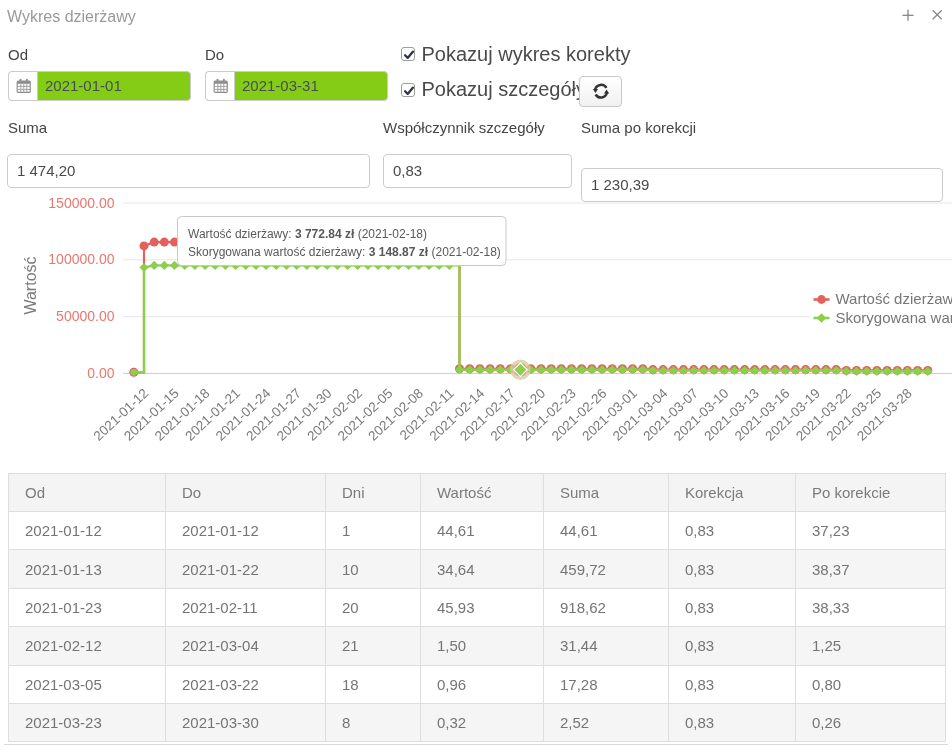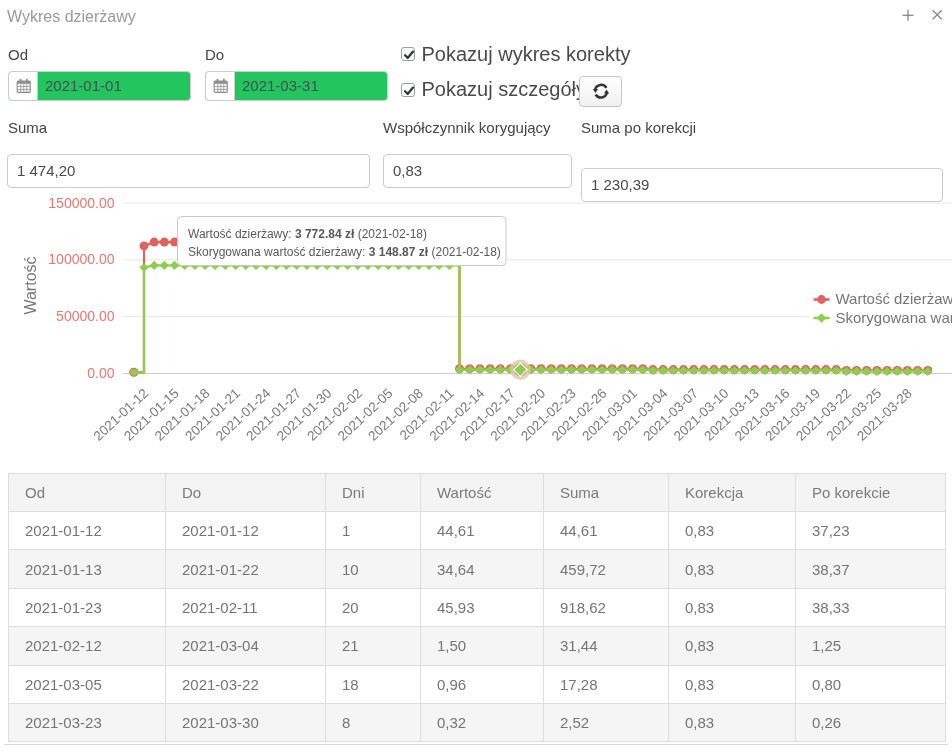--- a/index.html
+++ b/index.html
@@ -4,21 +4,21 @@
 <title>Wykres dzierżawy</title>
 <style>
 * { margin:0; padding:0; box-sizing:border-box; }
 html,body { width:952px; height:753px; background:#ffffff; overflow:hidden;
   font-family:"Liberation Sans", sans-serif; }
 #page { position:relative; width:952px; height:753px;text-decoration:underline; }
 .abs { position:absolute; }
 .title { left:7px; top:7.5px; font-size:16px; color:#9a9a9a; }
 .lbl { font-size:15px; color:#454545; line-height:15px; }
 .cblbl { font-size:20px; color:#4a4a4a; line-height:14px; }
-.igroup { width:183px; height:30px; border:1px solid #cbcbcb; border-radius:4px; background:#22c55e; }
+.igroup { width:183px; height:30px; border:1px solid #cbcbcb; border-radius:4px; background:#84cc16; }
 .igroup .addon { position:absolute; left:0; top:0; width:29px; height:28px; border-right:1px solid #cbcbcb; border-radius:3px 0 0 3px; background:#fff; }
 .igroup .addon svg { position:absolute; left:7px; top:6px; }
 .igroup .val { position:absolute; left:36px; top:0; height:28px; line-height:28px; font-size:15px; color:#474d56; }
 .input { height:34px; border:1px solid #cbcbcb; border-radius:4px; background:#fff; font-size:15px; color:#4a4a4a; line-height:32px; padding-left:9px;margin-top:8px; }
 .cb { width:14px; height:14px; border:1px solid #9e9e9e; border-radius:3px; background:#fff; }
 .cb svg { position:absolute; left:0px; top:0px; }
 .btn { width:43px; height:31px; border:1px solid #c7c7c7; border-radius:4px; background:linear-gradient(#ffffff,#f1f1f1); }
 .btn svg { position:absolute; left:12px; top:5px; }
 #chart { position:absolute; left:0; top:0; }
 #tbl { position:absolute; left:8px; top:473px; width:937px; border-collapse:collapse; table-layout:fixed; font-size:15px; color:#757575; }
@@ -94,21 +94,21 @@
 <div class="abs btn" style="left:578.5px;top:76px">
       <svg width="18" height="18" viewBox="0 0 18 18">
 <path d="M3.05 7.6 A 6.2 6.2 0 0 1 14.4 5.9" fill="none" stroke="#343434" stroke-width="2.5"></path>
 <path d="M14.95 10.8 A 6.2 6.2 0 0 1 3.6 12.5" fill="none" stroke="#343434" stroke-width="2.5"></path>
 <path d="M0.8 7.0 L6.0 7.0 L3.5 11.0 Z" fill="#343434"></path>
 <path d="M17.2 11.4 L12.0 11.4 L14.5 7.4 Z" fill="#343434"></path>
 </svg>
     </div>
 
 <div class="abs lbl" style="left:8px;top:119.8px">Suma</div>
-<div class="abs lbl" style="left:383px;top:119.8px">Współczynnik korygujący</div>
+<div class="abs lbl" style="left:383px;top:119.8px">Współczynnik szczegóły</div>
 <div class="abs lbl" style="left:581px;top:119.8px">Suma po korekcji</div>
 <div class="abs input" style="left:7px;top:146px;width:363px">1 474,20</div>
 <div class="abs input" style="left:383px;top:146px;width:189px">0,83</div>
 <div class="abs input" style="left:581px;top:160px;width:362px">1 230,39</div>
 
 <svg id="chart" width="952" height="470" viewBox="0 0 952 470">
 <g stroke="#e7e7e7" stroke-width="1">
 <line x1="123" y1="203" x2="952" y2="203"></line>
 <line x1="123" y1="259.8" x2="952" y2="259.8"></line>
 <line x1="123" y1="316.6" x2="952" y2="316.6"></line>

